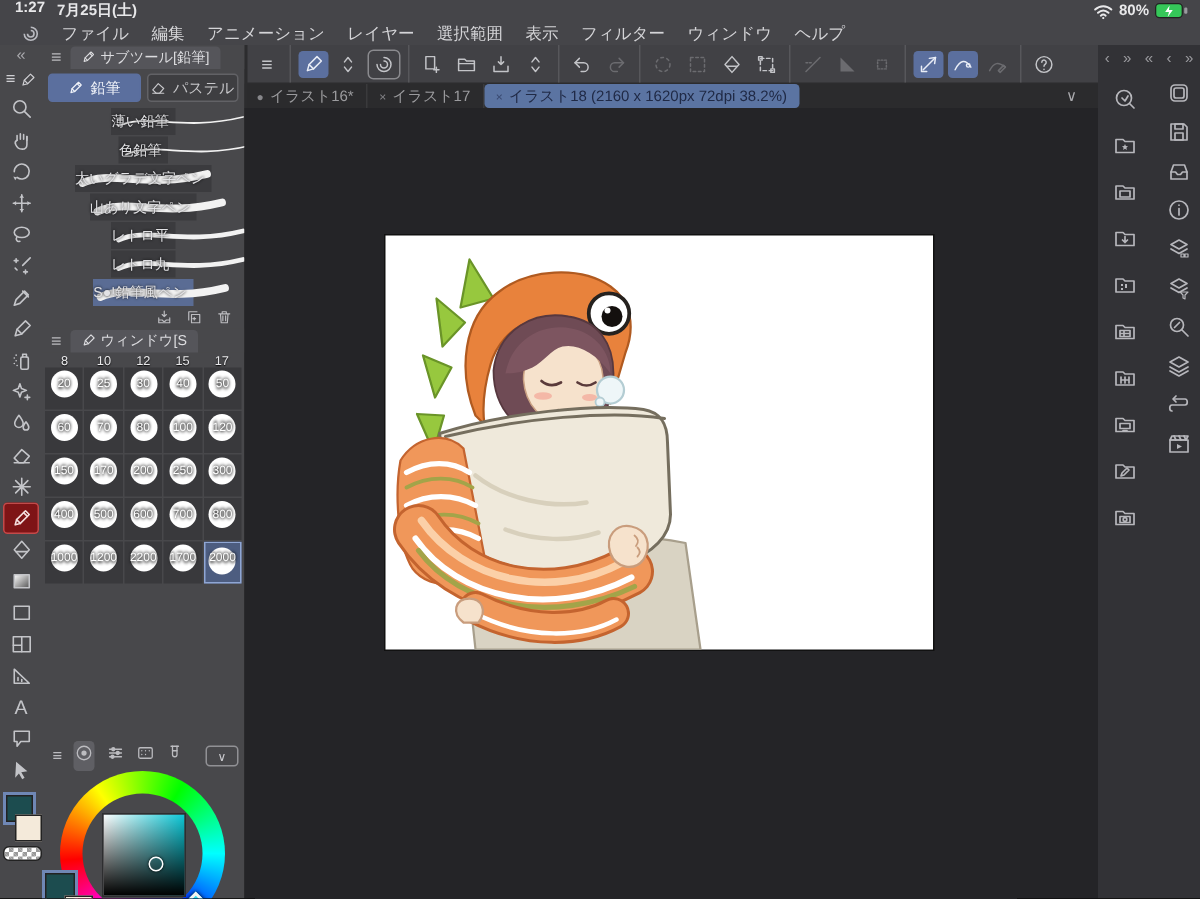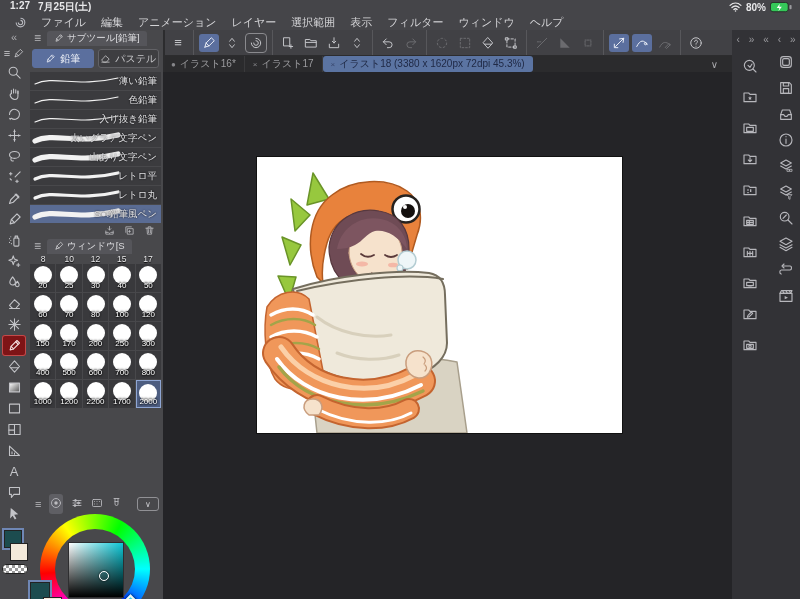--- a/index.html
+++ b/index.html
@@ -4,21 +4,21 @@
 <style>
   html,body{margin:0;padding:0;background:#000;}
   #app{position:relative;width:800px;height:599px;overflow:hidden;
        font-family:"Liberation Sans","DejaVu Sans",sans-serif;
        background:#242427;color:#cfcfd3;-webkit-font-smoothing:antialiased;}
   .abs{position:absolute;}
   
   #statusbar{left:0;top:0;width:800px;height:14px;background:#454549;
     font-size:10px;font-weight:bold;color:#e8e8ea;display:flex;align-items:center;}
   #status-left{margin-left:10px;display:flex;gap:8px;}
-  #status-right{margin-left:auto;margin-right:8px;display:flex;align-items:flex-start;gap:4px;}
+  #status-right{margin-left:auto;margin-right:8px;display:flex;align-items:flex-end;gap:4px;}
   #menubar{left:0;top:14px;width:800px;height:16px;background:#454549;
     display:flex;align-items:center;font-size:11px;color:#d4d4d7;}
   .menu-item{margin-right:15px;cursor:default;}
   #cs-logo{width:13px;height:13px;margin:0 14px 0 14px;color:#b9bac0;}
   #toolbar{left:163px;top:30px;width:569px;height:26px;background:#414145;
     display:flex;align-items:center;border-bottom:1px solid #2c2c2e;box-sizing:border-box;}
   .tgroup{display:flex;align-items:center;gap:3px;padding:0 5px;height:100%;}
   .tgroup+.tgroup{border-left:1px solid #57575b;}
   .tbtn{width:20px;height:18px;display:flex;align-items:center;justify-content:center;
     border-radius:3px;color:#c3c4c8;}
@@ -62,37 +62,37 @@
   .phead-row{display:flex;align-items:center;height:16px;width:135px;background:#48484b;}
   .phead-row .burger{font-size:12px;color:#b9b9bd;margin:0 6px;}
   .ptab{display:flex;align-items:center;gap:3px;background:#55555a;height:15px;
     padding:0 7px;border-radius:3px 3px 0 0;font-size:9.5px;color:#dcdcdf;white-space:nowrap;overflow:hidden;}
   .ptab .svgi{width:10px;height:10px;}
   #tooltabs{display:flex;gap:4px;padding:3px 4px;}
   .tooltab{flex:1;height:17px;border-radius:3px;display:flex;align-items:center;justify-content:center;
     gap:4px;font-size:10px;background:#3e3e41;border:1px solid #626266;color:#c7c7ca;}
   .tooltab.active{background:#5b6f9e;border-color:#5b6f9e;color:#eef1f8;}
   .tooltab .svgi{width:11px;height:11px;}
-  #brushlist{display:flex;flex-direction:column;gap:1px;padding:1px 2px 0 2px;}
+  #brushlist{display:flex;flex-direction:column;gap:1px;padding:1px 2px 0 2px;align-items:center;}
   .brow{height:18px;background:#3b3b3e;display:flex;align-items:center;position:relative;}
   .brow.selected{background:#5a6c94;}
   .brow svg{position:absolute;left:2px;top:1px;}
   .brow .bname{margin-left:auto;font-size:9.5px;color:#e2e2e5;padding-right:4px;
     position:relative;z-index:2;text-shadow:0 0 2px #000;}
   #brushfooter{height:15px;display:flex;align-items:center;justify-content:flex-end;
     gap:9px;padding-right:8px;color:#bdbdc1;}
   #brushfooter .svgi{width:11px;height:11px;}
   
   #cutrow{display:flex;padding:0 2px;}
   #cutrow span{flex:1;text-align:center;font-size:8.5px;color:#e8e8ea;text-shadow:0 1px 1px #000;}
   #sizegrid{display:flex;flex-direction:column;gap:1px;padding:0 2px;}
   .srow{display:flex;gap:1px;height:28px;}
   .scell{flex:1;background:#39393c;position:relative;display:flex;align-items:center;justify-content:center;}
   .scell .dot{width:18px;height:18px;border-radius:50%;background:#fff;margin-bottom:6px;}
-  .scell .num{position:absolute;bottom:2px;width:100%;text-align:center;font-size:8px;
+  .scell .num{position:absolute;bottom:13px;width:100%;text-align:center;font-size:8px;
     color:#fff;text-shadow:0 1px 2px #000,0 -1px 2px #000;}
   .scell.selected{background:#4d5d80;box-shadow:0 0 0 1px #8fa6d4 inset;align-items:flex-end;}
   
   #colorarea{left:0;top:466px;width:135px;height:133px;}
   #colortabs{display:flex;align-items:center;height:16px;gap:8px;padding-left:7px;color:#bcbcc0;}
   #colortabs .svgi{width:12px;height:12px;}
   .ctab.selected-bg{background:#5f5f64;border-radius:3px;padding:1px;}
   #colortab-expand{margin-left:auto;margin-right:4px;width:20px;height:12px;border:1px solid #919195;
     border-radius:3px;font-size:8px;display:flex;align-items:center;justify-content:center;color:#cdcdd1;}
   #wheel{left:12px;top:18px;width:110px;height:110px;border-radius:50%;
@@ -571,21 +571,21 @@
         <div class="dtab">
           <span class="ind">●</span>
           <span>イラスト16*</span>
         </div>
         <div class="dtab">
           <span class="ind">×</span>
           <span>イラスト17</span>
         </div>
         <div class="dtab active">
           <span class="ind">×</span>
-          <span>イラスト18 (3380 x 1620px 72dpi 45.3%)</span>
+          <span>イラスト18 (2160 x 1620px 72dpi 38.2%)</span>
         </div>
       </div>
     <span id="tabbar-chevron">∨</span>
   </div>
 
   <div class="abs" id="toolstrip">
     <div id="strip-collapse">«</div>
     <div id="strip-toprow">
       <span class="tglyph" style="font-size:11px">≡</span>
       <svg class="svgi">
@@ -739,26 +739,20 @@
           <svg width="90" height="16">
             <path d="M3 11 C 22 2, 45 15, 86 5" stroke="#f2f2f2" fill="none" stroke-width="1.2" stroke-linecap="round"></path>
           </svg>
           <span class="bname">薄い鉛筆</span>
         </div>
         <div class="brow">
           <svg width="90" height="16">
             <path d="M3 11 C 22 2, 45 15, 86 5" stroke="#f2f2f2" fill="none" stroke-width="1.2" stroke-linecap="round"></path>
           </svg>
           <span class="bname">色鉛筆</span>
-        </div>
-        <div class="brow">
-          <svg width="90" height="16">
-            <path d="M3 11 C 22 2, 45 15, 86 5" stroke="#f2f2f2" fill="none" stroke-width="1.2" stroke-linecap="round"></path>
-          </svg>
-          <span class="bname">入り抜き鉛筆</span>
         </div>
         <div class="brow">
           <svg width="90" height="16">
             <path d="M3 11 C 22 2, 45 15, 86 5" stroke="#f2f2f2" fill="none" stroke-width="5.2" stroke-linecap="round"></path>
           </svg>
           <span class="bname">太いグラデ文字ペン</span>
         </div>
         <div class="brow">
           <svg width="90" height="16">
             <path d="M3 11 C 22 2, 45 15, 86 5" stroke="#f2f2f2" fill="none" stroke-width="5.2" stroke-linecap="round"></path>

